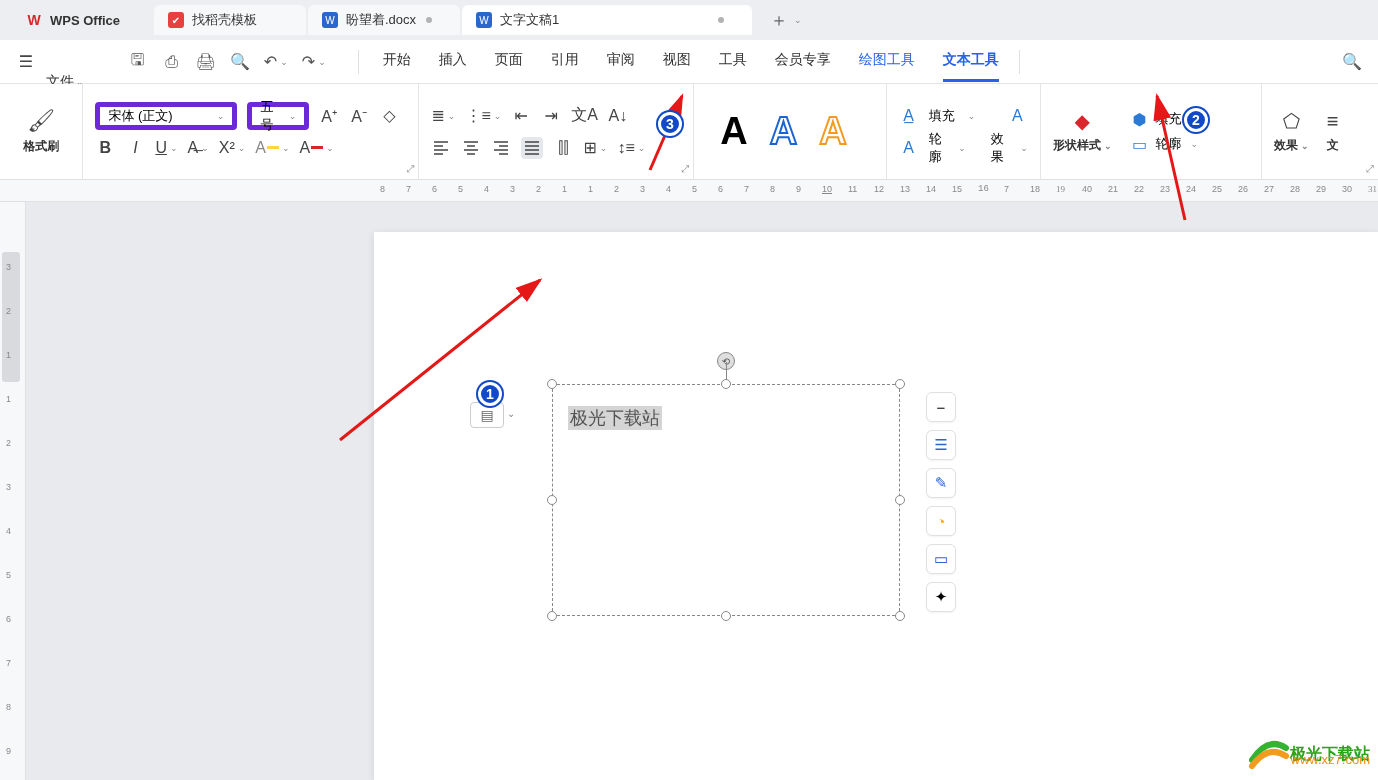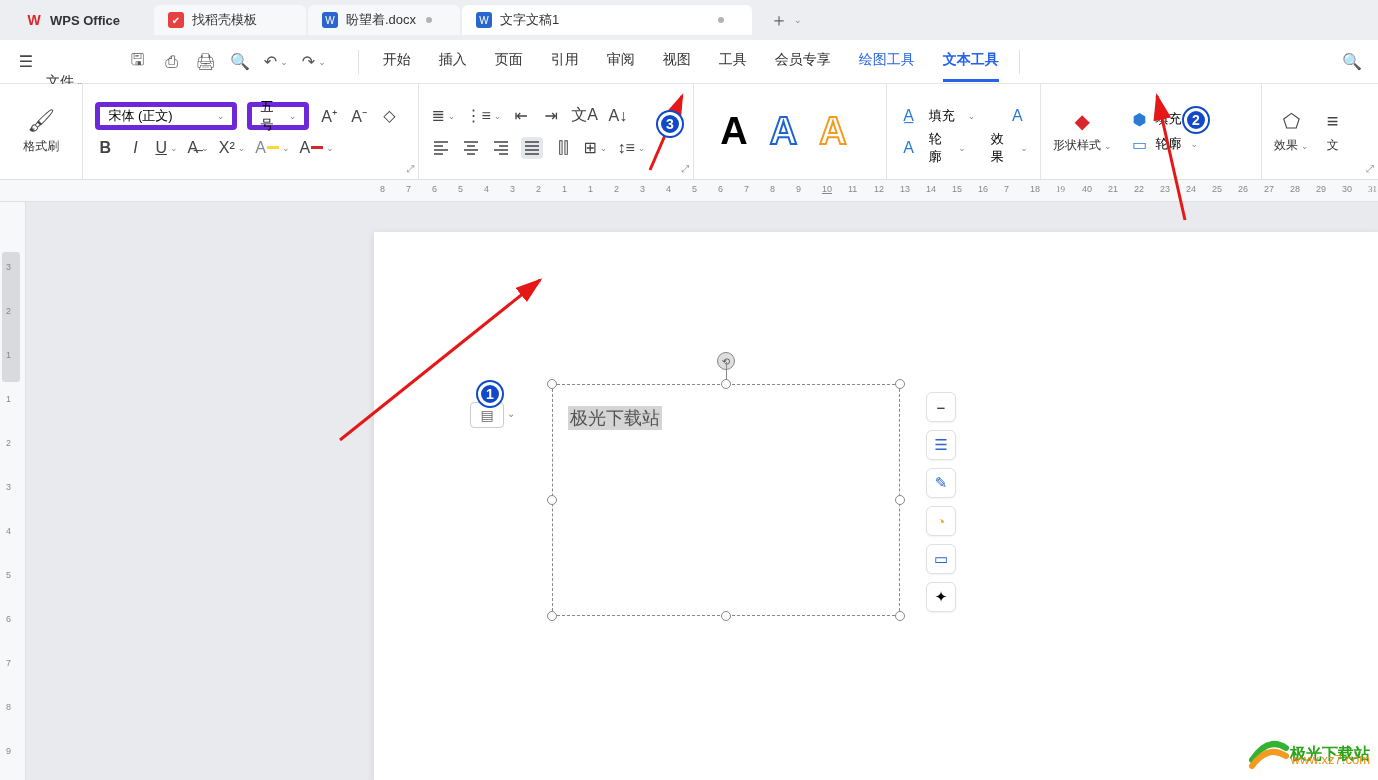--- a/index.html
+++ b/index.html
@@ -29,21 +29,21 @@
 .mb-tab { font-size: 14px; color: #333; cursor: pointer; padding: 10px 0; }
 .mb-tab.active { color: #2563eb; font-weight: 600; border-bottom: 3px solid #2563eb; }
 .mb-tab.blue { color: #2563eb; }
 .mb-search { margin-left: auto; font-size: 18px; color: #555; }
 
 
 .ribbon { height: 96px; background: #fff; display: flex; align-items: stretch; border-bottom: 1px solid #e0e0e0; position: relative; }
 .group { display: flex; flex-direction: column; justify-content: center; padding: 8px 12px; border-right: 1px solid #e5e5e5; position: relative; }
 .group .row { display: flex; align-items: center; gap: 10px; height: 32px; }
 .group .stack { display: flex; flex-direction: column; align-items: center; gap: 4px; }
-.stack .lab { font-size: 12px; color: #333; }
+.stack .lab { font-size: 12px; color: #333; font-weight: bold; }
 .icon-btn { display: inline-flex; align-items: center; justify-content: center; font-size: 16px; color: #444; cursor: pointer; min-width: 20px; }
 .select-box { display: flex; align-items: center; border: 5px solid #6d28d9; border-radius: 4px; padding: 2px 8px; font-size: 13px; background: #fff; height: 28px; }
 .select-box.font { width: 142px; justify-content: space-between; }
 .select-box.size { width: 62px; justify-content: space-between; }
 .wordart { display: flex; gap: 22px; padding: 0 14px; align-items: center; }
 .wordart .aa { font-size: 38px; font-family: Arial Black, sans-serif; font-weight: 900; }
 .launcher { position: absolute; right: 4px; bottom: 4px; font-size: 10px; color: #888; }
 .caret { font-size: 9px; color: #888; margin-left: 3px; }
 
 
@@ -289,21 +289,21 @@
     <span class="tick" style="left: 718px;">6</span>
     <span class="tick" style="left: 744px;">7</span>
     <span class="tick" style="left: 770px;">8</span>
     <span class="tick" style="left: 796px;">9</span>
     <span class="tick" style="left: 822px; text-decoration: underline;">10</span>
     <span class="tick" style="left: 848px;">11</span>
     <span class="tick" style="left: 874px;">12</span>
     <span class="tick" style="left: 900px;">13</span>
     <span class="tick" style="left: 926px;">14</span>
     <span class="tick" style="left: 952px;">15</span>
-    <span class="tick" style="left: 978px;">16</span>
+    <span class="tick" style="left: 978px; font-family: Liberation Mono, monospace;">16</span>
     <span class="tick" style="left: 1004px;">7</span>
     <span class="tick" style="left: 1030px;">18</span>
     <span class="tick" style="left: 1056px; font-family: Liberation Serif, serif;">19</span>
     <span class="tick" style="left: 1082px;">40</span>
     <span class="tick" style="left: 1108px;">21</span>
     <span class="tick" style="left: 1134px; text-align: right;">22</span>
     <span class="tick" style="left: 1160px;">23</span>
     <span class="tick" style="left: 1186px;">24</span>
     <span class="tick" style="left: 1212px;">25</span>
     <span class="tick" style="left: 1238px;">26</span>

